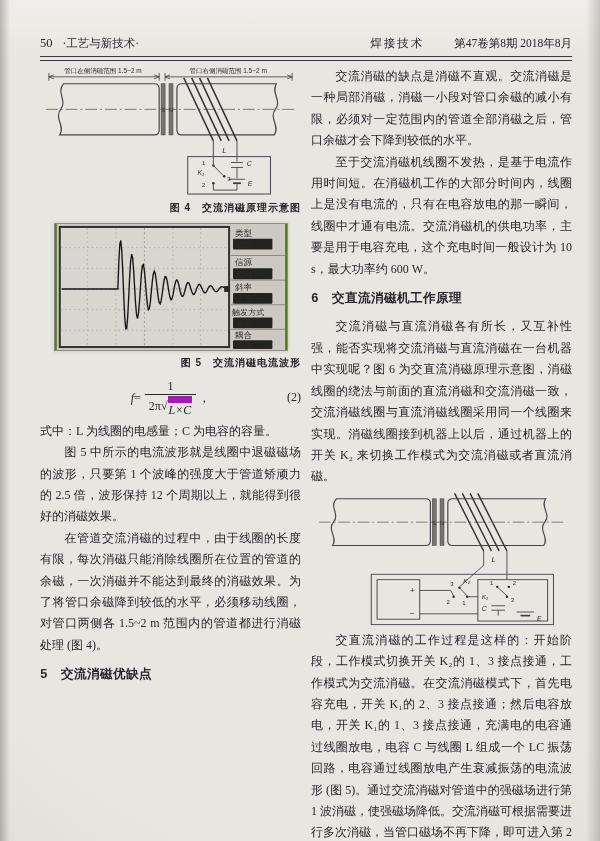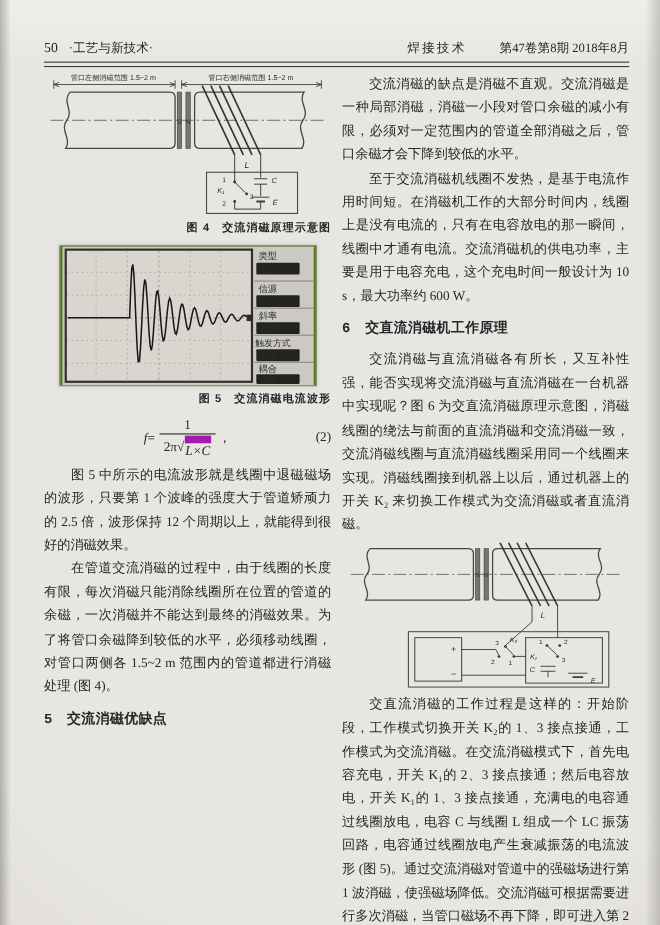--- a/index.html
+++ b/index.html
@@ -195,20 +195,21 @@
                 <span>2π</span>
                 <span>√</span>
                 <span class="rad it">L×C</span>
               </span>
             </span>
             <span>，</span>
         </span>
         <span class="eqtag">(2)</span>
       </div>
 
+      <p>式中：L 为线圈的电感量；C 为电容的容量。</p>
       <p class="indent">图 5 中所示的电流波形就是线圈中退磁磁场的波形，只要第 1 个波峰的强度大于管道矫顽力的 2.5 倍，波形保持 12 个周期以上，就能得到很好的消磁效果。</p>
       <p class="indent">在管道交流消磁的过程中，由于线圈的长度有限，每次消磁只能消除线圈所在位置的管道的余磁，一次消磁并不能达到最终的消磁效果。为了将管口余磁降到较低的水平，必须移动线圈，对管口两侧各 1.5~2 m 范围内的管道都进行消磁处理 (图 4)。</p>
 
       <div class="sechead">5　交流消磁优缺点</div>
 
     </div>
 
     <div class="col">
       <p class="indent">交流消磁的缺点是消磁不直观。交流消磁是一种局部消磁，消磁一小段对管口余磁的减小有限，必须对一定范围内的管道全部消磁之后，管口余磁才会下降到较低的水平。</p>
       <p class="indent">至于交流消磁机线圈不发热，是基于电流作用时间短。在消磁机工作的大部分时间内，线圈上是没有电流的，只有在电容放电的那一瞬间，线圈中才通有电流。交流消磁机的供电功率，主要是用于电容充电，这个充电时间一般设计为 10 s，最大功率约 600 W。</p>

